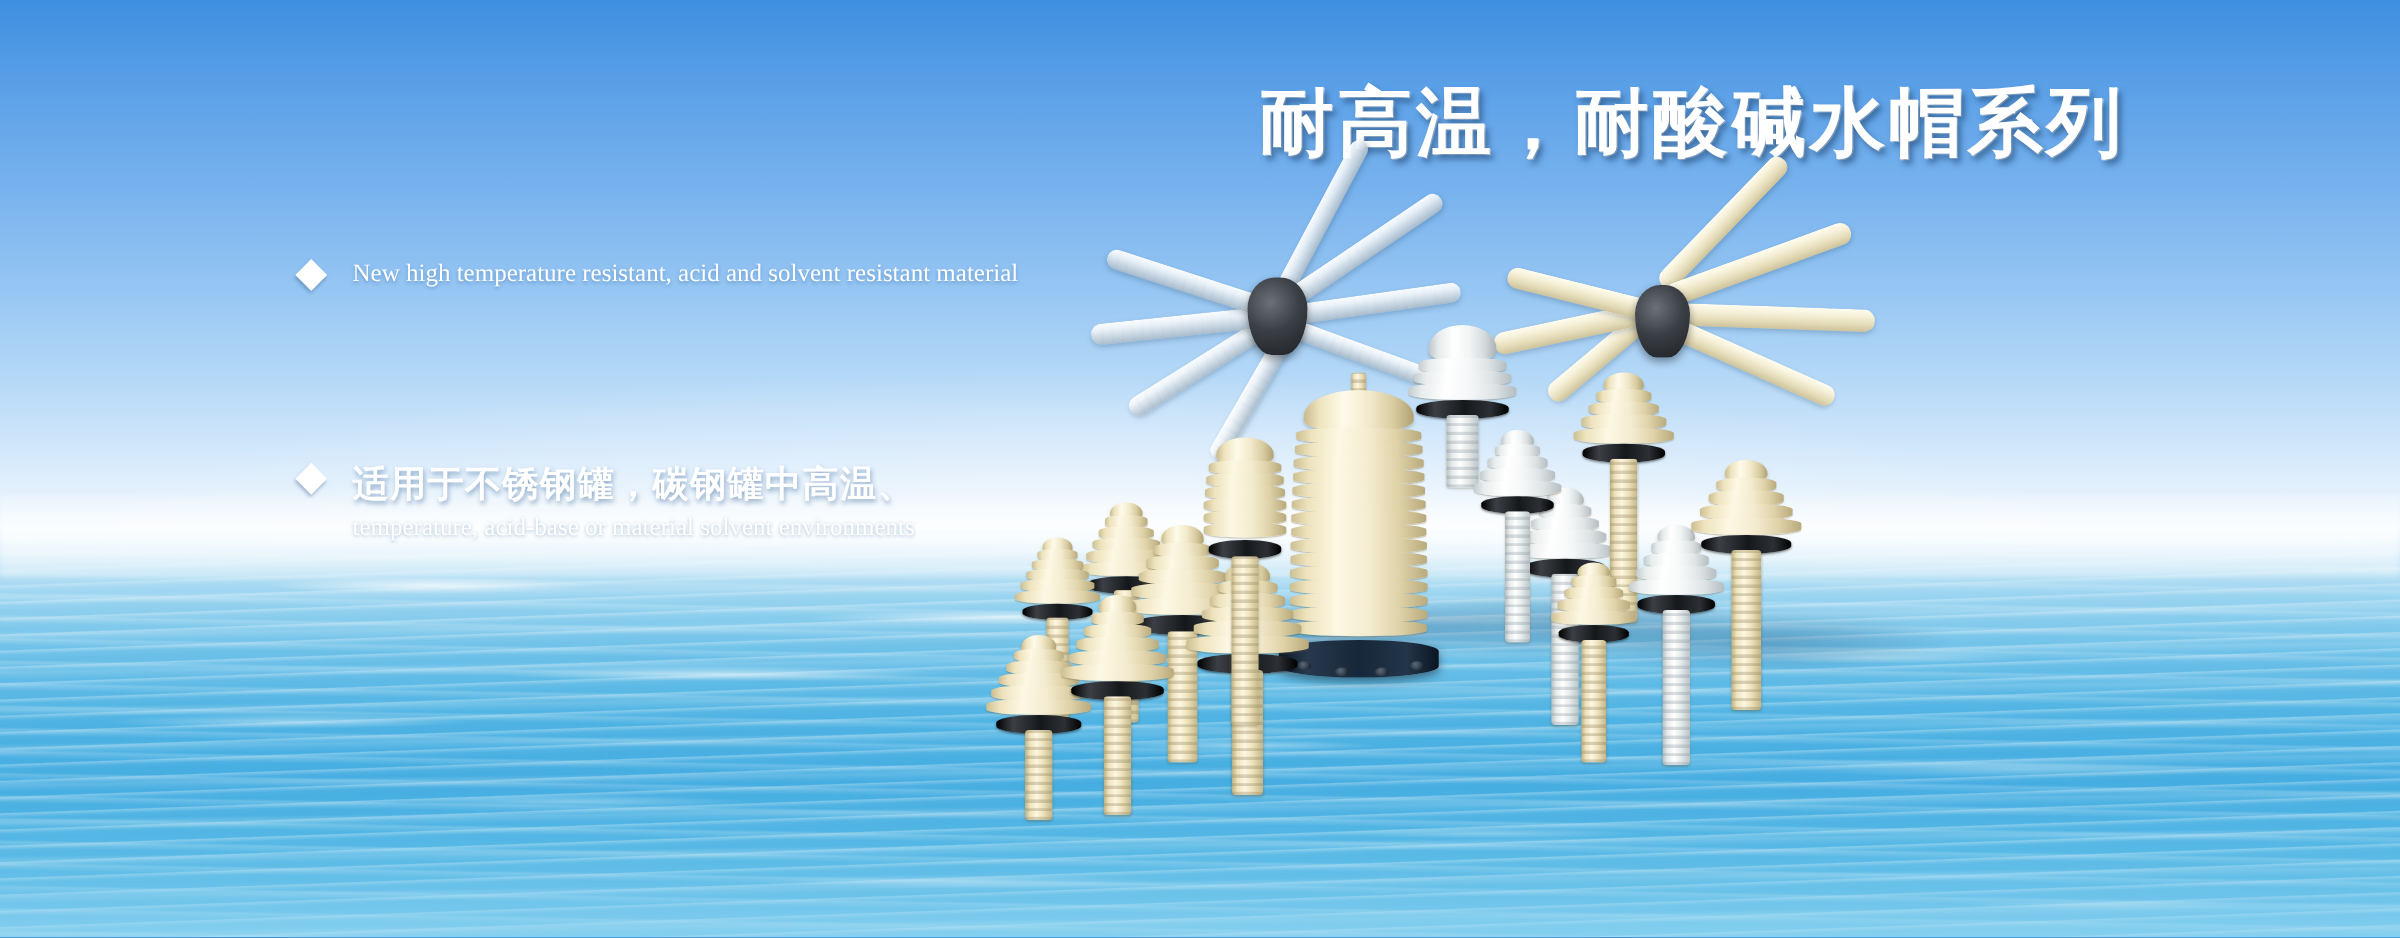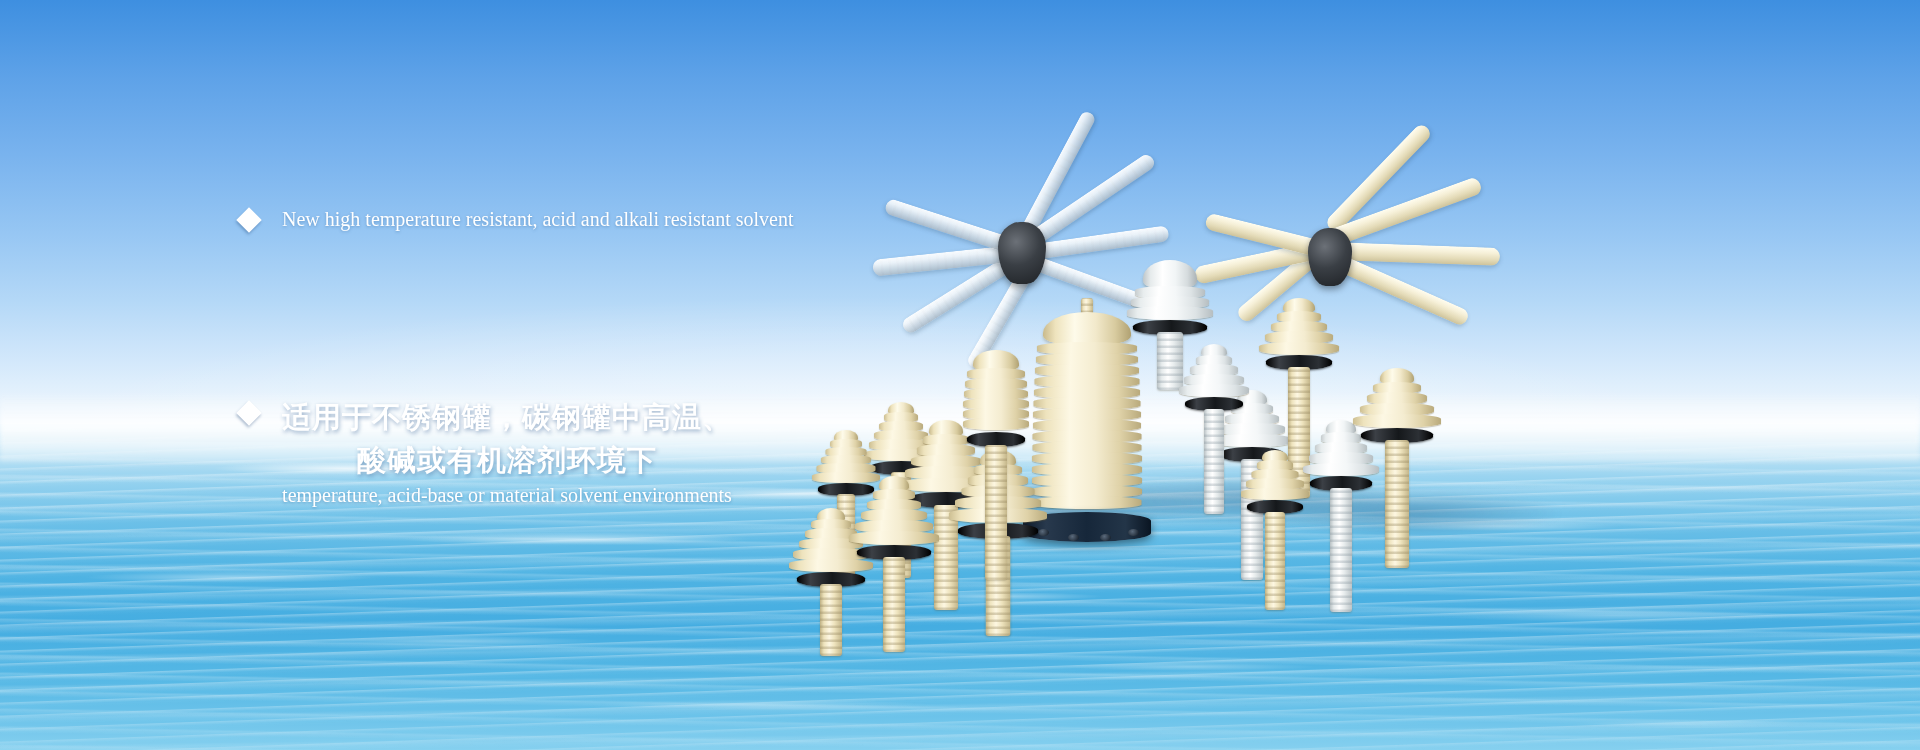--- a/index.html
+++ b/index.html
@@ -87,21 +87,21 @@
     letter-spacing:3px;
     color:#ffffff;
     text-shadow:3px 4px 5px rgba(20,55,95,.55), 1px 1px 0 rgba(255,255,255,.6);
     white-space:nowrap;
   }
 
   
   .bullets{position:absolute;left:0;top:0;width:1100px;height:750px;}
   .bullet{position:absolute;}
   .bullet-1{left:282px;top:205px;}
-  .bullet-2{left:282px;top:396px;text-align:center;}
+  .bullet-2{left:282px;top:366px;}
 
   .diamond{
     position:absolute;left:-42px;top:6px;
     width:18px;height:18px;background:#ffffff;
     transform:rotate(45deg);
     box-shadow:1px 2px 3px rgba(30,70,120,.35);
   }
   .bullet-2 .diamond{top:8px;}
 
   .cn{
@@ -224,32 +224,32 @@
 
 <div class="banner">
 
   <div class="sky"></div>
   <div class="sky-glow"></div>
   <div class="water"></div>
   <div class="water-ripples"></div>
   <div class="water-blobs"></div>
   <div class="horizon-haze"></div>
 
+  <div class="title">耐高温，耐酸碱水帽系列</div>
 
   <div class="bullets">
 
     <div class="bullet bullet-1">
       <span class="diamond"></span>
-      <p class="en">New high temperature resistant, acid and alkali resistant solvent</p>
+      <p class="en">New high temperature resistant, acid and solvent resistant material</p>
     </div>
 
     <div class="bullet bullet-2">
       <span class="diamond"></span>
       <p class="cn">适用于不锈钢罐，碳钢罐中高温、</p>
-      <p class="cn">酸碱或有机溶剂环境下</p>
       <p class="en">temperature, acid-base or material solvent environments</p>
     </div>
 
   </div>
 
   <div class="products">
 
     <div class="shadow-pool" style="left:60px;top:360px;width:300px;height:46px;"></div>
     <div class="shadow-pool" style="left:240px;top:355px;width:330px;height:50px;"></div>
     <div class="shadow-pool" style="left:420px;top:370px;width:300px;height:46px;"></div>

